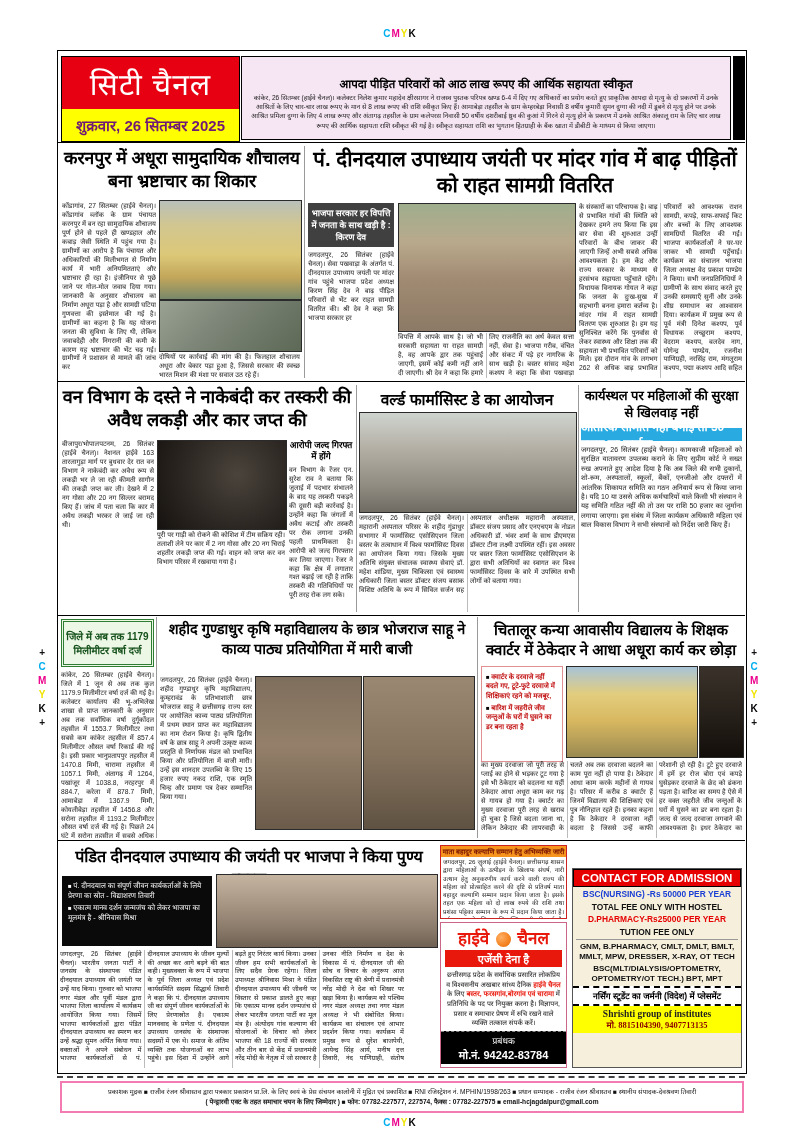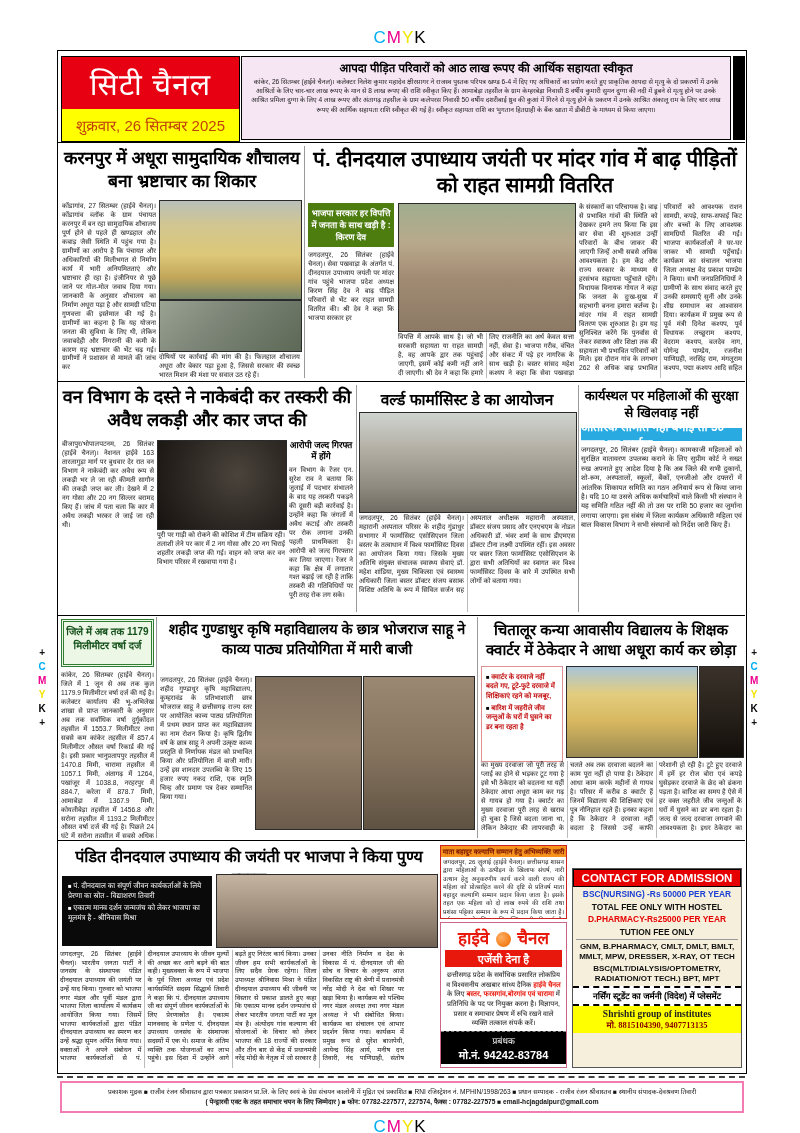--- a/index.html
+++ b/index.html
@@ -8,34 +8,34 @@
   .abs{position:absolute;}
   .frame{border:1px solid #000;}
   .hl{font-weight:bold;text-align:center;color:#000;}
   .body-txt{font-size:6.7px;line-height:1.34;text-align:justify;overflow:hidden;color:#1a1a1a;}
   .cols2{column-count:2;column-gap:6px;column-rule:1px solid #bbb;}
   .cols3{column-count:3;column-gap:6px;column-rule:1px solid #bbb;}
   .cols4{column-count:4;column-gap:6px;column-rule:1px solid #bbb;}
   .photo{border:1px solid #2a2a2a;}
   .vline{width:1px;background:#9a9a9a;}
   .hline{height:1px;background:#000;}
-  .cmyk{font-weight:normal;font-size:17px;letter-spacing:1px;text-align:center;}
+  .cmyk{font-weight:bold;font-size:10px;letter-spacing:1px;text-align:center;}
   .mc{color:#00aeef}.mm{color:#ec008c}.my{color:#f0e400}.mk{color:#000}
   .regcol{display:flex;flex-direction:column;align-items:center;gap:4px;
           font-size:10px;font-weight:bold;line-height:1;}
-  .kicker{background:#4d7c0f;color:#fff;font-weight:bold;font-size:8.6px;
+  .kicker{background:#404040;color:#fff;font-weight:bold;font-size:8.6px;
           text-align:center;display:flex;align-items:center;justify-content:center;padding:2px;}
   .quote-item{color:#fff;font-size:7.2px;line-height:1.35;margin:3px 4px;text-align:left;}
   .quote-item::before{content:"■ ";font-size:6px;}
   .bullet-item{color:#c21111;font-size:6.9px;line-height:1.35;margin:3px 2px;text-align:left;font-weight:bold;}
   .bullet-item::before{content:"■ ";color:#000;font-size:6px;}
   .band-cyan{background:#29abe2;color:#fff;font-weight:bold;font-size:12px;
              display:flex;align-items:center;justify-content:center;}
   .greenbox{border:3px double #2e7d32;background:#edf7e6;color:#14501a;font-weight:bold;
-            font-size:10px;text-align:center;display:flex;align-items:flex-start;justify-content:center;padding:2px;}
+            font-size:10px;text-align:center;display:flex;align-items:center;justify-content:center;padding:2px;}
   .adm-line{text-align:center;font-weight:bold;line-height:1.25;margin:2px 3px;}
 </style>
 </head>
 <body>
 
 <div id="paper">
 
   <div class="abs cmyk" style="left:0;top:28px;width:800px;">
     <span class="mc">C</span><span class="mm">M</span><span class="my">Y</span><span class="mk">K</span>
   </div>
@@ -57,25 +57,25 @@
     <span>+</span>
   </div>
 
   <div class="abs frame" style="left:57px;top:50px;width:688px;height:1022px;"></div>
 
   <div class="abs" style="left:61px;top:56px;width:177px;height:84px;border:1px solid #000;">
     <div style="height:52px;background:#e60012;display:flex;align-items:center;justify-content:center;">
       <span style="color:#fff;font-weight:normal;font-size:30px;letter-spacing:1px;">सिटी चैनल</span>
     </div>
     <div style="height:32px;background:#ffff00;display:flex;align-items:center;justify-content:center;">
-      <span style="color:#c2410c;font-weight:normal;font-size:15px;">शुक्रवार, 26 सितम्बर 2025</span>
-    </div>
-  </div>
-
-  <div class="abs" style="left:241px;top:56px;width:490px;height:84px;border:1.5px solid #000;background:#f6e6f4;padding:2px 6px;box-sizing:border-box;overflow:hidden;">
+      <span style="color:#701a75;font-weight:bold;font-size:15px;">शुक्रवार, 26 सितम्बर 2025</span>
+    </div>
+  </div>
+
+  <div class="abs" style="left:241px;top:56px;width:490px;height:84px;border:1.5px solid #000;background:#f6e6f4;padding:18px 6px;box-sizing:border-box;overflow:hidden;">
     <div class="hl" style="font-size:11.5px;margin:1px 0 2px 0;">आपदा पीड़ित परिवारों को आठ लाख रूपए की आर्थिक सहायता स्वीकृत</div>
     <div class="body-txt" style="font-size:6.6px;line-height:1.4;text-align:center;">कांकेर, 26 सितम्बर (हाईवे चैनल)। कलेक्टर निलेश कुमार महादेव क्षीरसागर ने राजस्व पुस्तक परिपत्र खण्ड 6-4 में दिए गए अधिकारों का प्रयोग करते हुए प्राकृतिक आपदा से मृत्यु के दो प्रकरणों में उनके आश्रितों के लिए चार-चार लाख रूपए के मान से 8 लाख रूपए की राशि स्वीकृत किए हैं। आमाबेड़ा तहसील के ग्राम केम्हरबेड़ा निवासी 8 वर्षीय कुमारी सुमन दुग्गा की नदी में डूबने से मृत्यु होने पर उनके आश्रित प्रमिला दुग्गा के लिए 4 लाख रूपए और अंतागढ़ तहसील के ग्राम कलेपरस निवासी 50 वर्षीय दशरीबाई ध्रुव की कुआं में गिरने से मृत्यु होने के प्रकरण में उनके आश्रित अंकालू राम के लिए चार लाख रूपए की आर्थिक सहायता राशि स्वीकृत की गई है। स्वीकृत सहायता राशि का भुगतान हितग्राही के बैंक खाता में डीबीटी के माध्यम से किया जाएगा।</div>
   </div>
   <div class="abs" style="left:733px;top:56px;width:12px;height:84px;background:#000;"></div>
 
   <div class="abs hline" style="left:57px;top:142px;width:688px;"></div>
 
   <div class="abs hl" style="left:60px;top:147px;width:244px;font-size:17.5px;line-height:1.3;">करनपुर में अधूरा सामुदायिक शौचालय बना भ्रष्टाचार का शिकार</div>
   <div class="abs body-txt" style="left:62px;top:202px;width:94px;height:174px;">कोंडागांव, 27 सितम्बर (हाईवे चैनल)। कोंडागांव ब्लॉक के ग्राम पंचायत करनपुर में बन रहा सामुदायिक शौचालय पूर्ण होने से पहले ही खण्डहाल और कबाड़ जैसी स्थिति में पहुंच गया है। ग्रामीणों का आरोप है कि पंचायत और अधिकारियों की मिलीभगत से निर्माण कार्य में भारी अनियमितताएं और भ्रष्टाचार ही रहा है। इंजीनियर से पूछे जाने पर गोल-मोल जवाब दिया गया। जानकारी के अनुसार शौचालय का निर्माण अधूरा पड़ा है और सामग्री घटिया गुणवत्ता की इस्तेमाल की गई है। ग्रामीणों का कहना है कि यह योजना जनता की सुविधा के लिए थी, लेकिन जवाबदेही और निगरानी की कमी के कारण यह भ्रष्टाचार की भेंट चढ़ गई। ग्रामीणों ने प्रशासन से मामले की जांच कर</div>
   <div class="abs photo" style="left:159px;top:200px;width:141px;height:98px;background:linear-gradient(180deg,#b9c0ba 0%,#d2c690 25%,#dcc878 55%,#c2a65a 78%,#78886a 100%);"></div>
@@ -174,21 +174,21 @@
     </div>
   </div>
 
   <div class="abs" style="left:572px;top:868px;width:170px;height:200px;border:1px solid #555;box-sizing:border-box;background:#f5efdc;overflow:hidden;">
     <div style="background:#e60000;color:#fff;font-weight:bold;font-size:11.5px;text-align:center;padding:2px 0;border:1px solid #000;">CONTACT FOR ADMISSION</div>
     <div class="adm-line" style="color:#1a3fd4;font-size:8.4px;">BSC(NURSING) -Rs 50000 PER YEAR</div>
     <div class="adm-line" style="color:#111;font-size:8.4px;">TOTAL FEE ONLY WITH HOSTEL</div>
     <div class="adm-line" style="color:#e60000;font-size:8.4px;">D.PHARMACY-Rs25000 PER YEAR</div>
     <div class="adm-line" style="color:#111;font-size:8.4px;">TUTION FEE ONLY</div>
     <div class="adm-line" style="color:#111;font-size:8px;border-top:1px solid #999;padding-top:2px;">GNM, B.PHARMACY, CMLT, DMLT, BMLT, MMLT, MPW, DRESSER, X-RAY, OT TECH</div>
-    <div class="adm-line" style="color:#111;font-size:8px;">BSC(MLT/DIALYSIS/OPTOMETRY, RADIATION/OT TECH.) BPT, MPT</div>
+    <div class="adm-line" style="color:#111;font-size:8px;">BSC(MLT/DIALYSIS/OPTOMETRY, OPTOMETRY/OT TECH.) BPT, MPT</div>
     <div style="border-top:2px dashed #000;border-bottom:2px dashed #000;font-weight:bold;font-size:8.6px;text-align:center;padding:2px;background:#fff;color:#000;">नर्सिंग स्टूडेंट का जर्मनी (विदेश) में प्लेसमेंट</div>
     <div style="background:#ffff00;text-align:center;padding:3px 2px;font-family:'Liberation Serif','DejaVu Serif',serif;">
       <div style="font-weight:bold;font-size:9.5px;color:#222;">Shrishti group of institutes</div>
       <div style="font-weight:bold;font-size:8.5px;color:#8a0000;">मो. 8815104390, 9407713135</div>
     </div>
   </div>
 
   <div class="abs" style="left:57px;top:1076px;width:688px;border-top:2px dashed #444;"></div>
   <div class="abs" style="left:60px;top:1081px;width:684px;height:32px;border:2px solid #f47ab2;box-sizing:border-box;display:flex;flex-direction:column;align-items:center;justify-content:center;background:#fff;">
     <div style="font-size:6.6px;color:#111;text-align:center;line-height:1.5;">प्रकाशक मुद्रक ■ राजीव रंजन श्रीवास्तव द्वारा पत्रकार प्रकाशन प्रा.लि. के लिए स्वयं के प्रेस संचयन कालोनी में मुद्रित एवं प्रकाशित ■ RNI रजिस्ट्रेशन नं. MPHIN/1998/263 ■ प्रधान सम्पादक - राजीव रंजन श्रीवास्तव ■ स्थानीय संपादक-देवश्रवण तिवारी</div>

